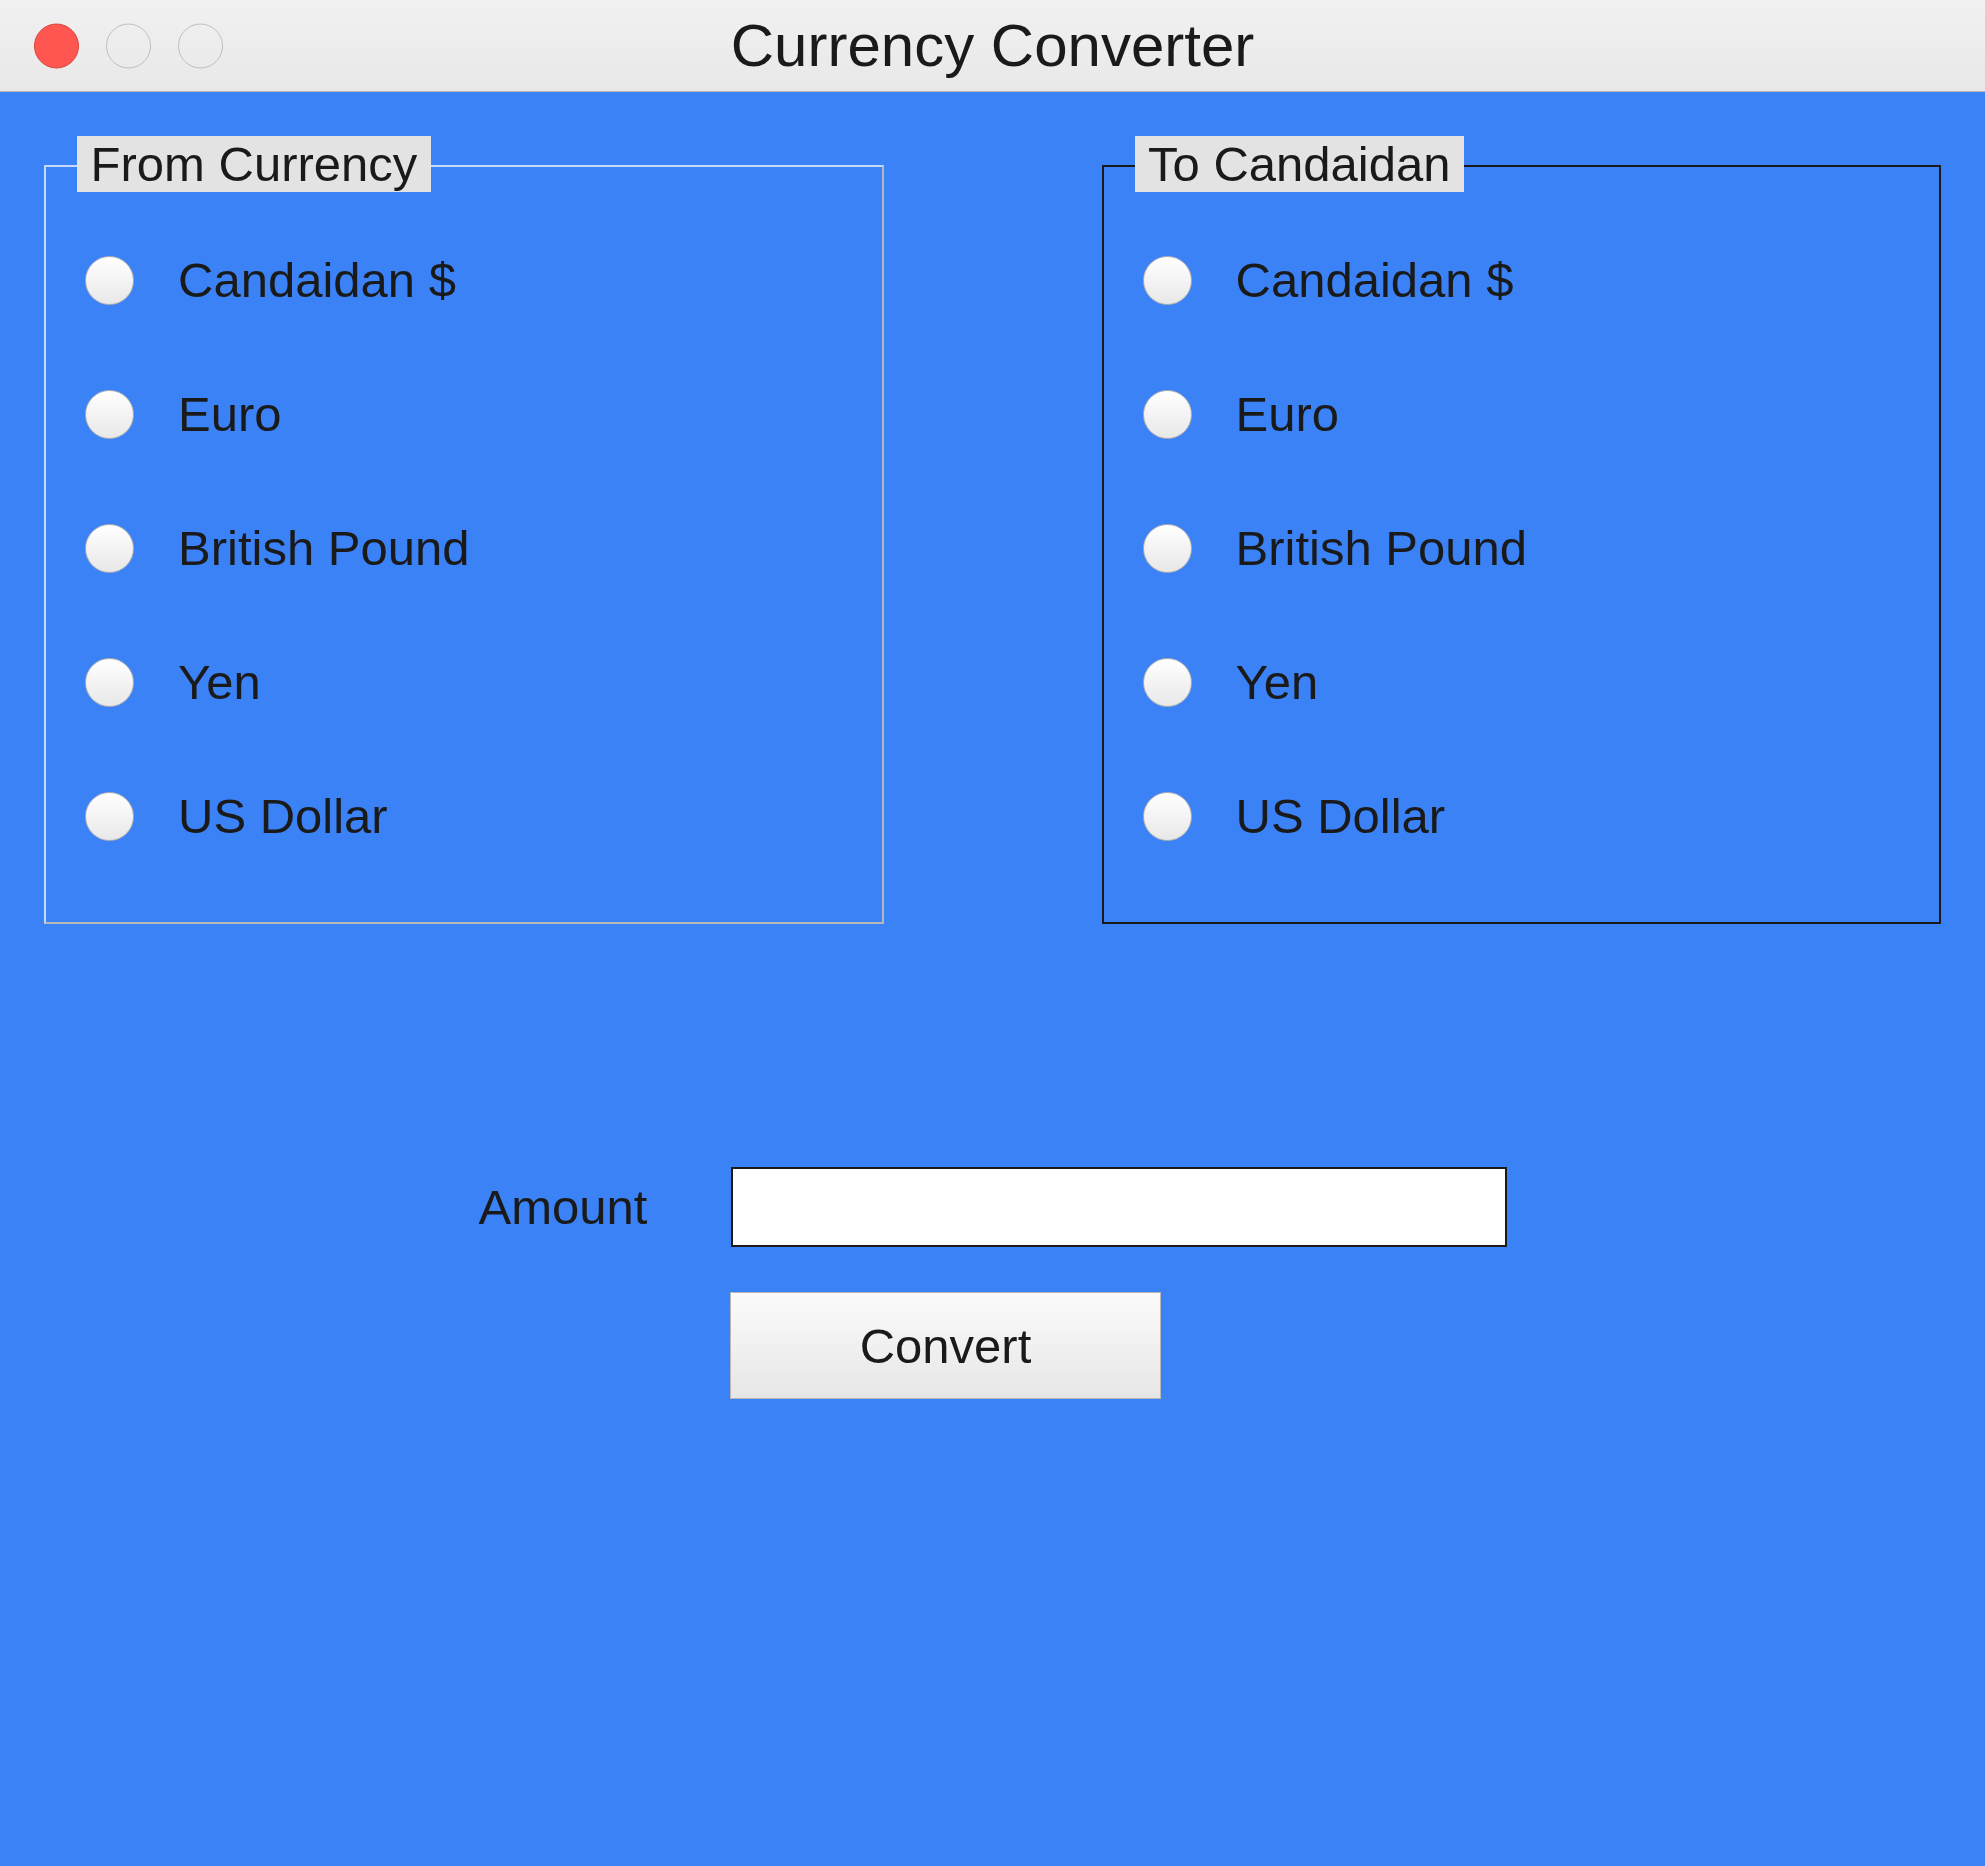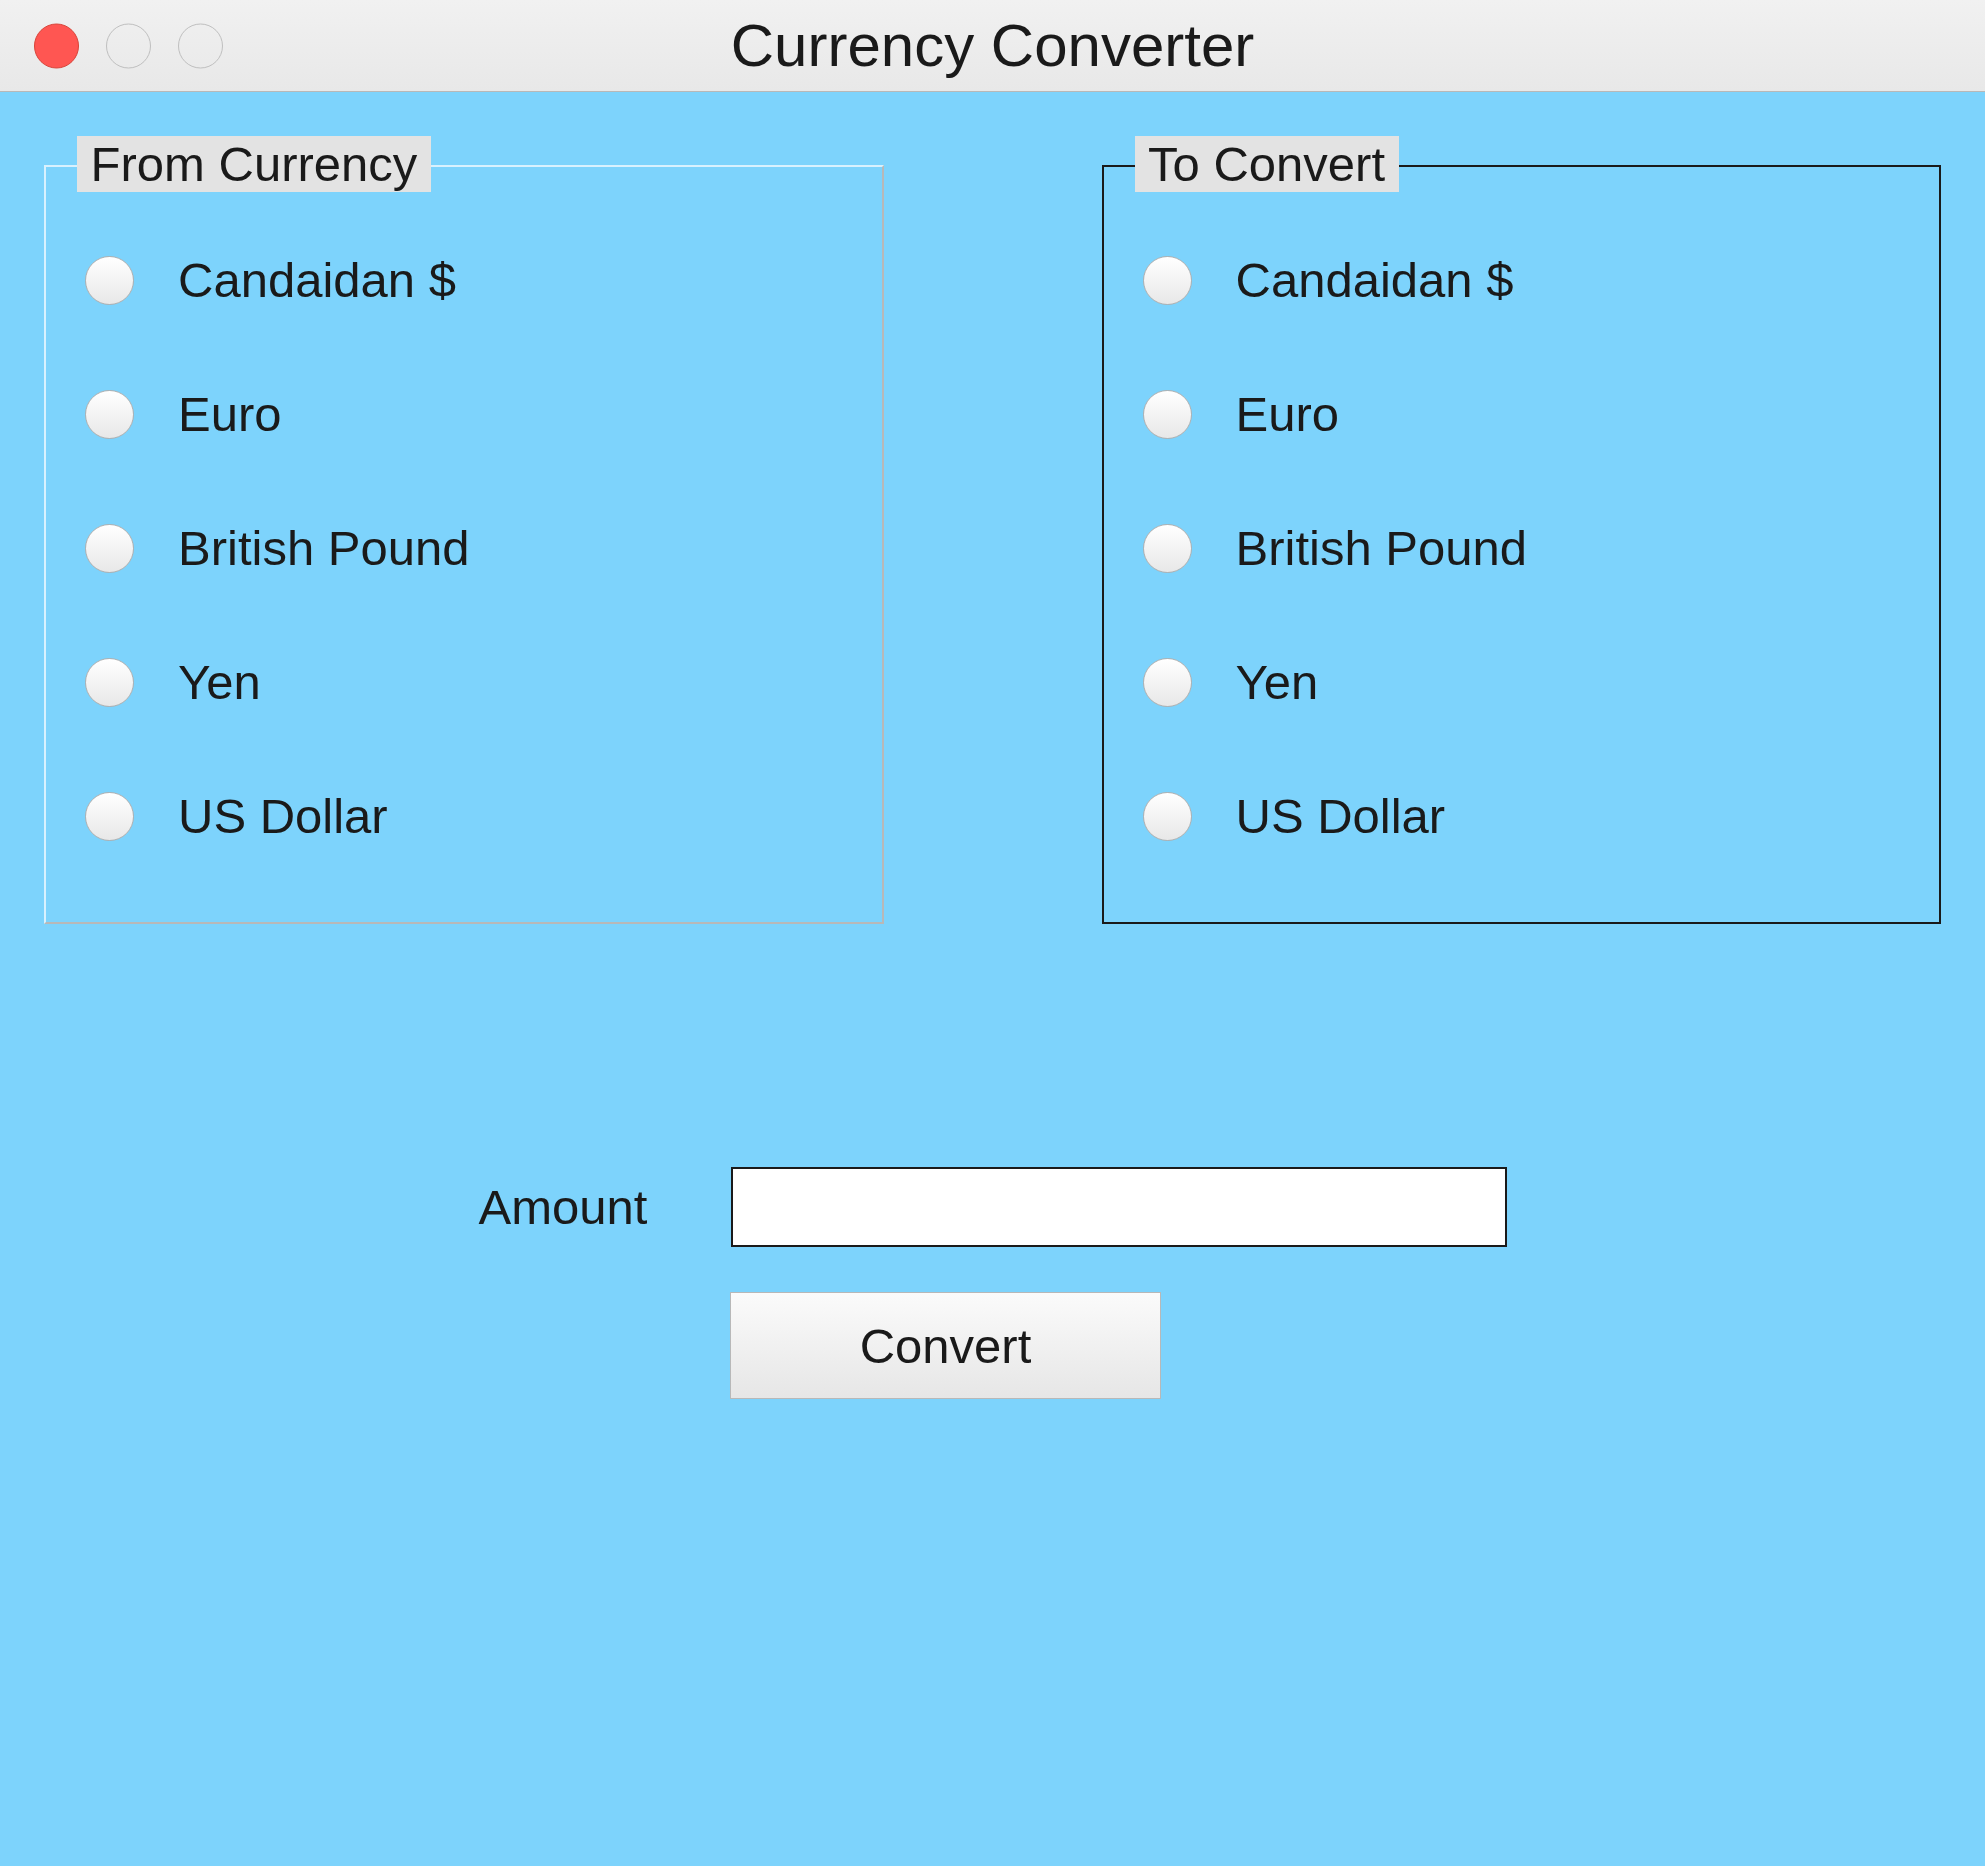--- a/index.html
+++ b/index.html
@@ -9,21 +9,21 @@
     }
     body {
       font-family: Arial, Helvetica, sans-serif;
       background: #fff;
       width: 1985px;
       height: 1867px;
     }
     .window {
       width: 100%;
       height: 100%;
-      background: #7dd3fc;
+      background: #3b82f6;
       display: flex;
       flex-direction: column;
     }
     .titlebar {
       height: 92px;
       background: linear-gradient(to bottom, #f1f1f1 0%, #e8e8e8 100%);
       border-bottom: 1.9px solid #b8b8b8;
       display: flex;
       align-items: center;
       position: relative;
@@ -196,21 +196,21 @@
             <span class="radio-label">Yen</span>
           </label>
           <label class="radio-item">
             <span class="radio-circle"></span>
             <span class="radio-label">US Dollar</span>
           </label>
         </div>
       </div>
 
       <div class="groupbox to">
-        <div class="group-legend">To Convert</div>
+        <div class="group-legend">To Candaidan</div>
         <div class="radio-list">
           <label class="radio-item">
             <span class="radio-circle"></span>
             <span class="radio-label">Candaidan $</span>
           </label>
           <label class="radio-item">
             <span class="radio-circle"></span>
             <span class="radio-label">Euro</span>
           </label>
           <label class="radio-item">

